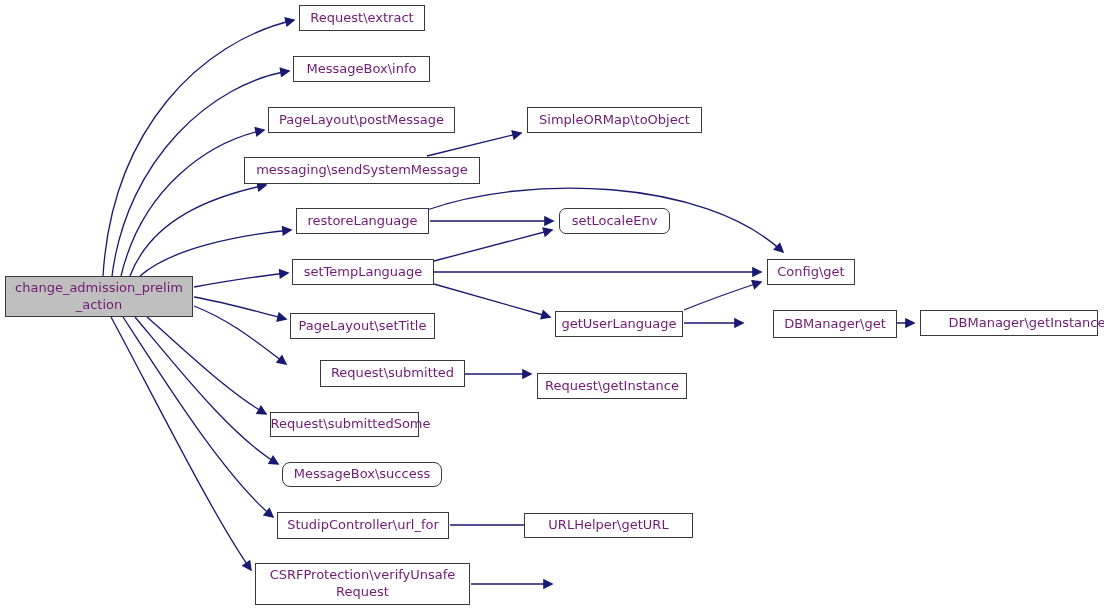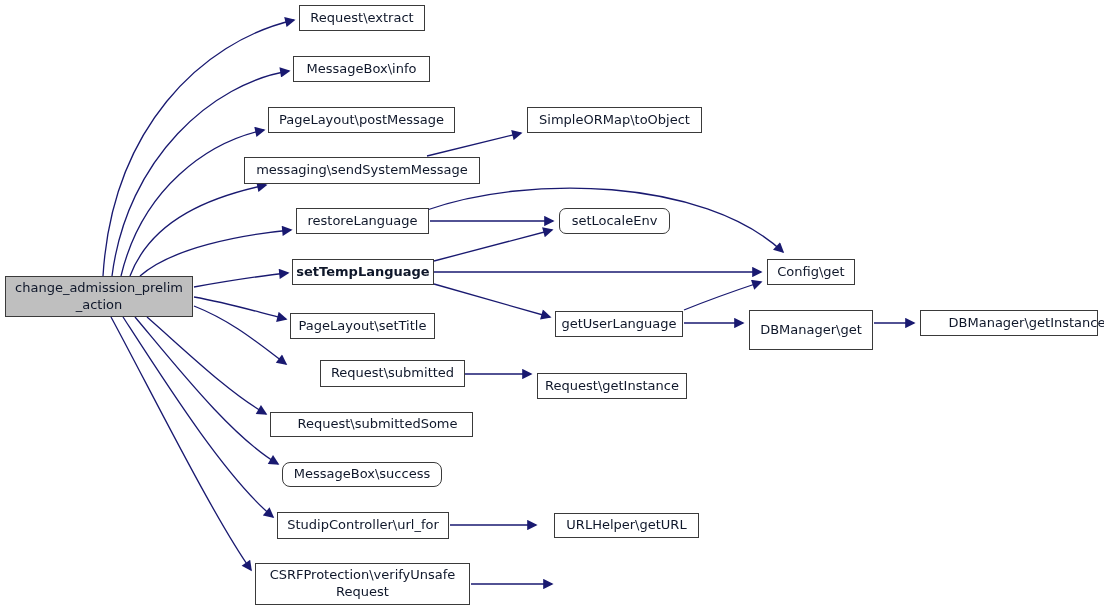--- a/index.html
+++ b/index.html
@@ -21,21 +21,21 @@
   .edge {
     fill: none;
     stroke: #191970;
     stroke-width: 1.3px;
   }
   .node {
     position: absolute;
     box-sizing: border-box;
     border: 1.4px solid #3a3a3a;
     background: #ffffff;
-    color: #0f172a;
+    color: #701a75;
     font-size: 13px;
     line-height: 1.3;
     display: flex;
     align-items: center;
     justify-content: center;
     text-align: center;
     white-space: pre-line;
     cursor: pointer;
   }
   .node.highlight {
@@ -90,41 +90,41 @@
   <div class="node" style="left:268px; top:107px; width:187px; height:26px;">PageLayout\postMessage</div>
 
   <div class="node" style="left:244px; top:157px; width:236px; height:27px;">messaging\sendSystemMessage</div>
 
   <div class="node" style="left:527px; top:107px; width:175px; height:26px;">SimpleORMap\toObject</div>
 
   <div class="node" style="left:296px; top:208px; width:133px; height:26px;">restoreLanguage</div>
 
   <div class="node" style="left:559px; top:208px; width:111px; height:26px;border-radius:7px;">setLocaleEnv</div>
 
-  <div class="node" style="left:292px; top:259px; width:142px; height:26px;font-weight:bold;">setTempLanguage</div>
+  <div class="node" style="left:292px; top:259px; width:142px; height:26px;">setTempLanguage</div>
 
   <div class="node" style="left:767px; top:259px; width:88px; height:26px;">Config\get</div>
 
   <div class="node" style="left:290px; top:313px; width:145px; height:26px;">PageLayout\setTitle</div>
 
   <div class="node" style="left:555px; top:311px; width:128px; height:26px;">getUserLanguage</div>
 
-  <div class="node" style="left:749px; top:310px; width:124px; height:40px;">DBManager\get</div>
+  <div class="node" style="left:773px; top:310px; width:124px; height:28px;">DBManager\get</div>
 
   <div class="node" style="left:920px; top:310px; width:178px; height:26px;padding-left:36px;">DBManager\getInstance</div>
 
   <div class="node" style="left:290px; top:360px; width:145px; height:27px;margin-left:30px;">Request\submitted</div>
 
   <div class="node" style="left:537px; top:361px; width:150px; height:26px;margin-top:12px;">Request\getInstance</div>
 
-  <div class="node" style="left:270px; top:412px; width:203px; height:25px;padding-left:12px;">Request\submittedSome</div>
+  <div class="node" style="left:270px; top:412px; width:149px; height:25px;padding-left:12px;">Request\submittedSome</div>
 
   <div class="node" style="left:282px; top:462px; width:160px; height:25px;border-radius:8px;">MessageBox\success</div>
 
   <div class="node" style="left:277px; top:512px; width:172px; height:27px;">StudipController\url_for</div>
 
-  <div class="node" style="left:554px; top:513px; width:145px; height:25px;">URLHelper\getURL</div>
+  <div class="node" style="left:524px; top:513px; width:169px; height:25px;">URLHelper\getURL</div>
 
   <div class="node" style="left:255px; top:563px; width:215px; height:42px;">CSRFProtection\verifyUnsafe
 Request</div>
 
 
 </div>
 
 </body></html>

